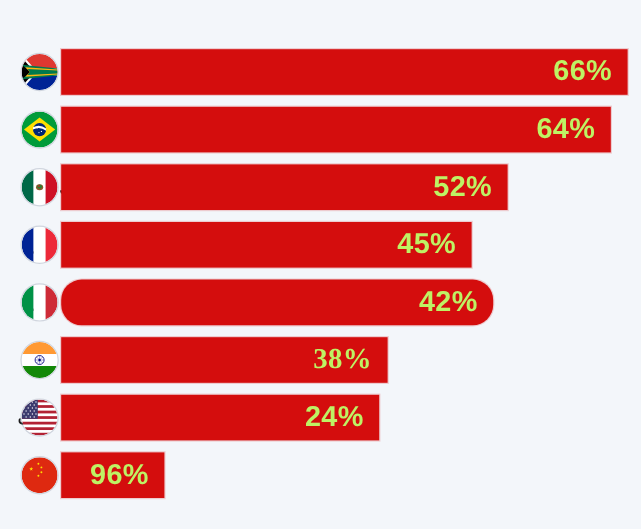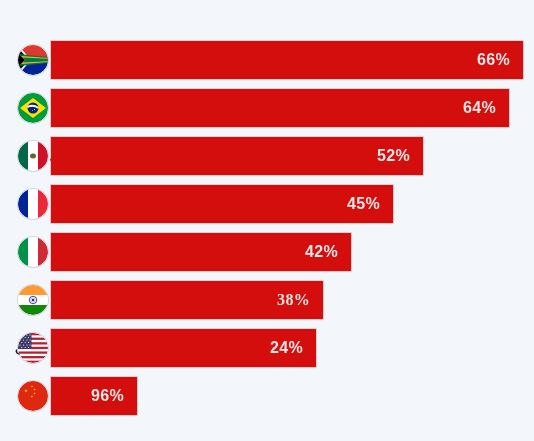--- a/index.html
+++ b/index.html
@@ -56,22 +56,22 @@
     height: 38px;
     background: #d40d0d;
     box-shadow: 0 0 0 1px rgba(212,13,13,0.18);
     display: flex;
     align-items: center;
     justify-content: flex-end;
     box-sizing: border-box;
     padding-right: 13px;
   }
   .bar-value {
-    color: #e5e5e5;
-    font-size: 16px;
+    color: #bef264;
+    font-size: 24px;
     font-weight: bold;
     letter-spacing: 0.3px;
     line-height: 1;
     white-space: nowrap;
   }
 </style>
 </head>
 <body>
 
 <div id="chart-root">
@@ -177,21 +177,21 @@
               <circle cx="30" cy="30" r="30"></circle>
             </clipPath>
           </defs>
           <g clip-path="url(#cit)">
             <rect width="20" height="60" fill="#009246"></rect>
             <rect x="20" width="20" height="60" fill="#fff"></rect>
             <rect x="40" width="20" height="60" fill="#ce2b37"></rect>
           </g>
         </svg>
       </div>
-      <div class="bar" style="width: 300px; background: rgb(212, 13, 13);">
+      <div class="bar" style="width: 360px; background: rgb(212, 13, 13); border-radius: 17px;">
         <span class="bar-value">42%</span>
       </div>
     </div>
     <div class="bar-row" style="top: 281px; font-family: Liberation Serif, serif;">
       <div class="row-label">د</div>
       <div class="flag">
         <svg viewBox="0 0 60 60">
           <defs>
             <clipPath id="cin">
               <circle cx="30" cy="30" r="30"></circle>

